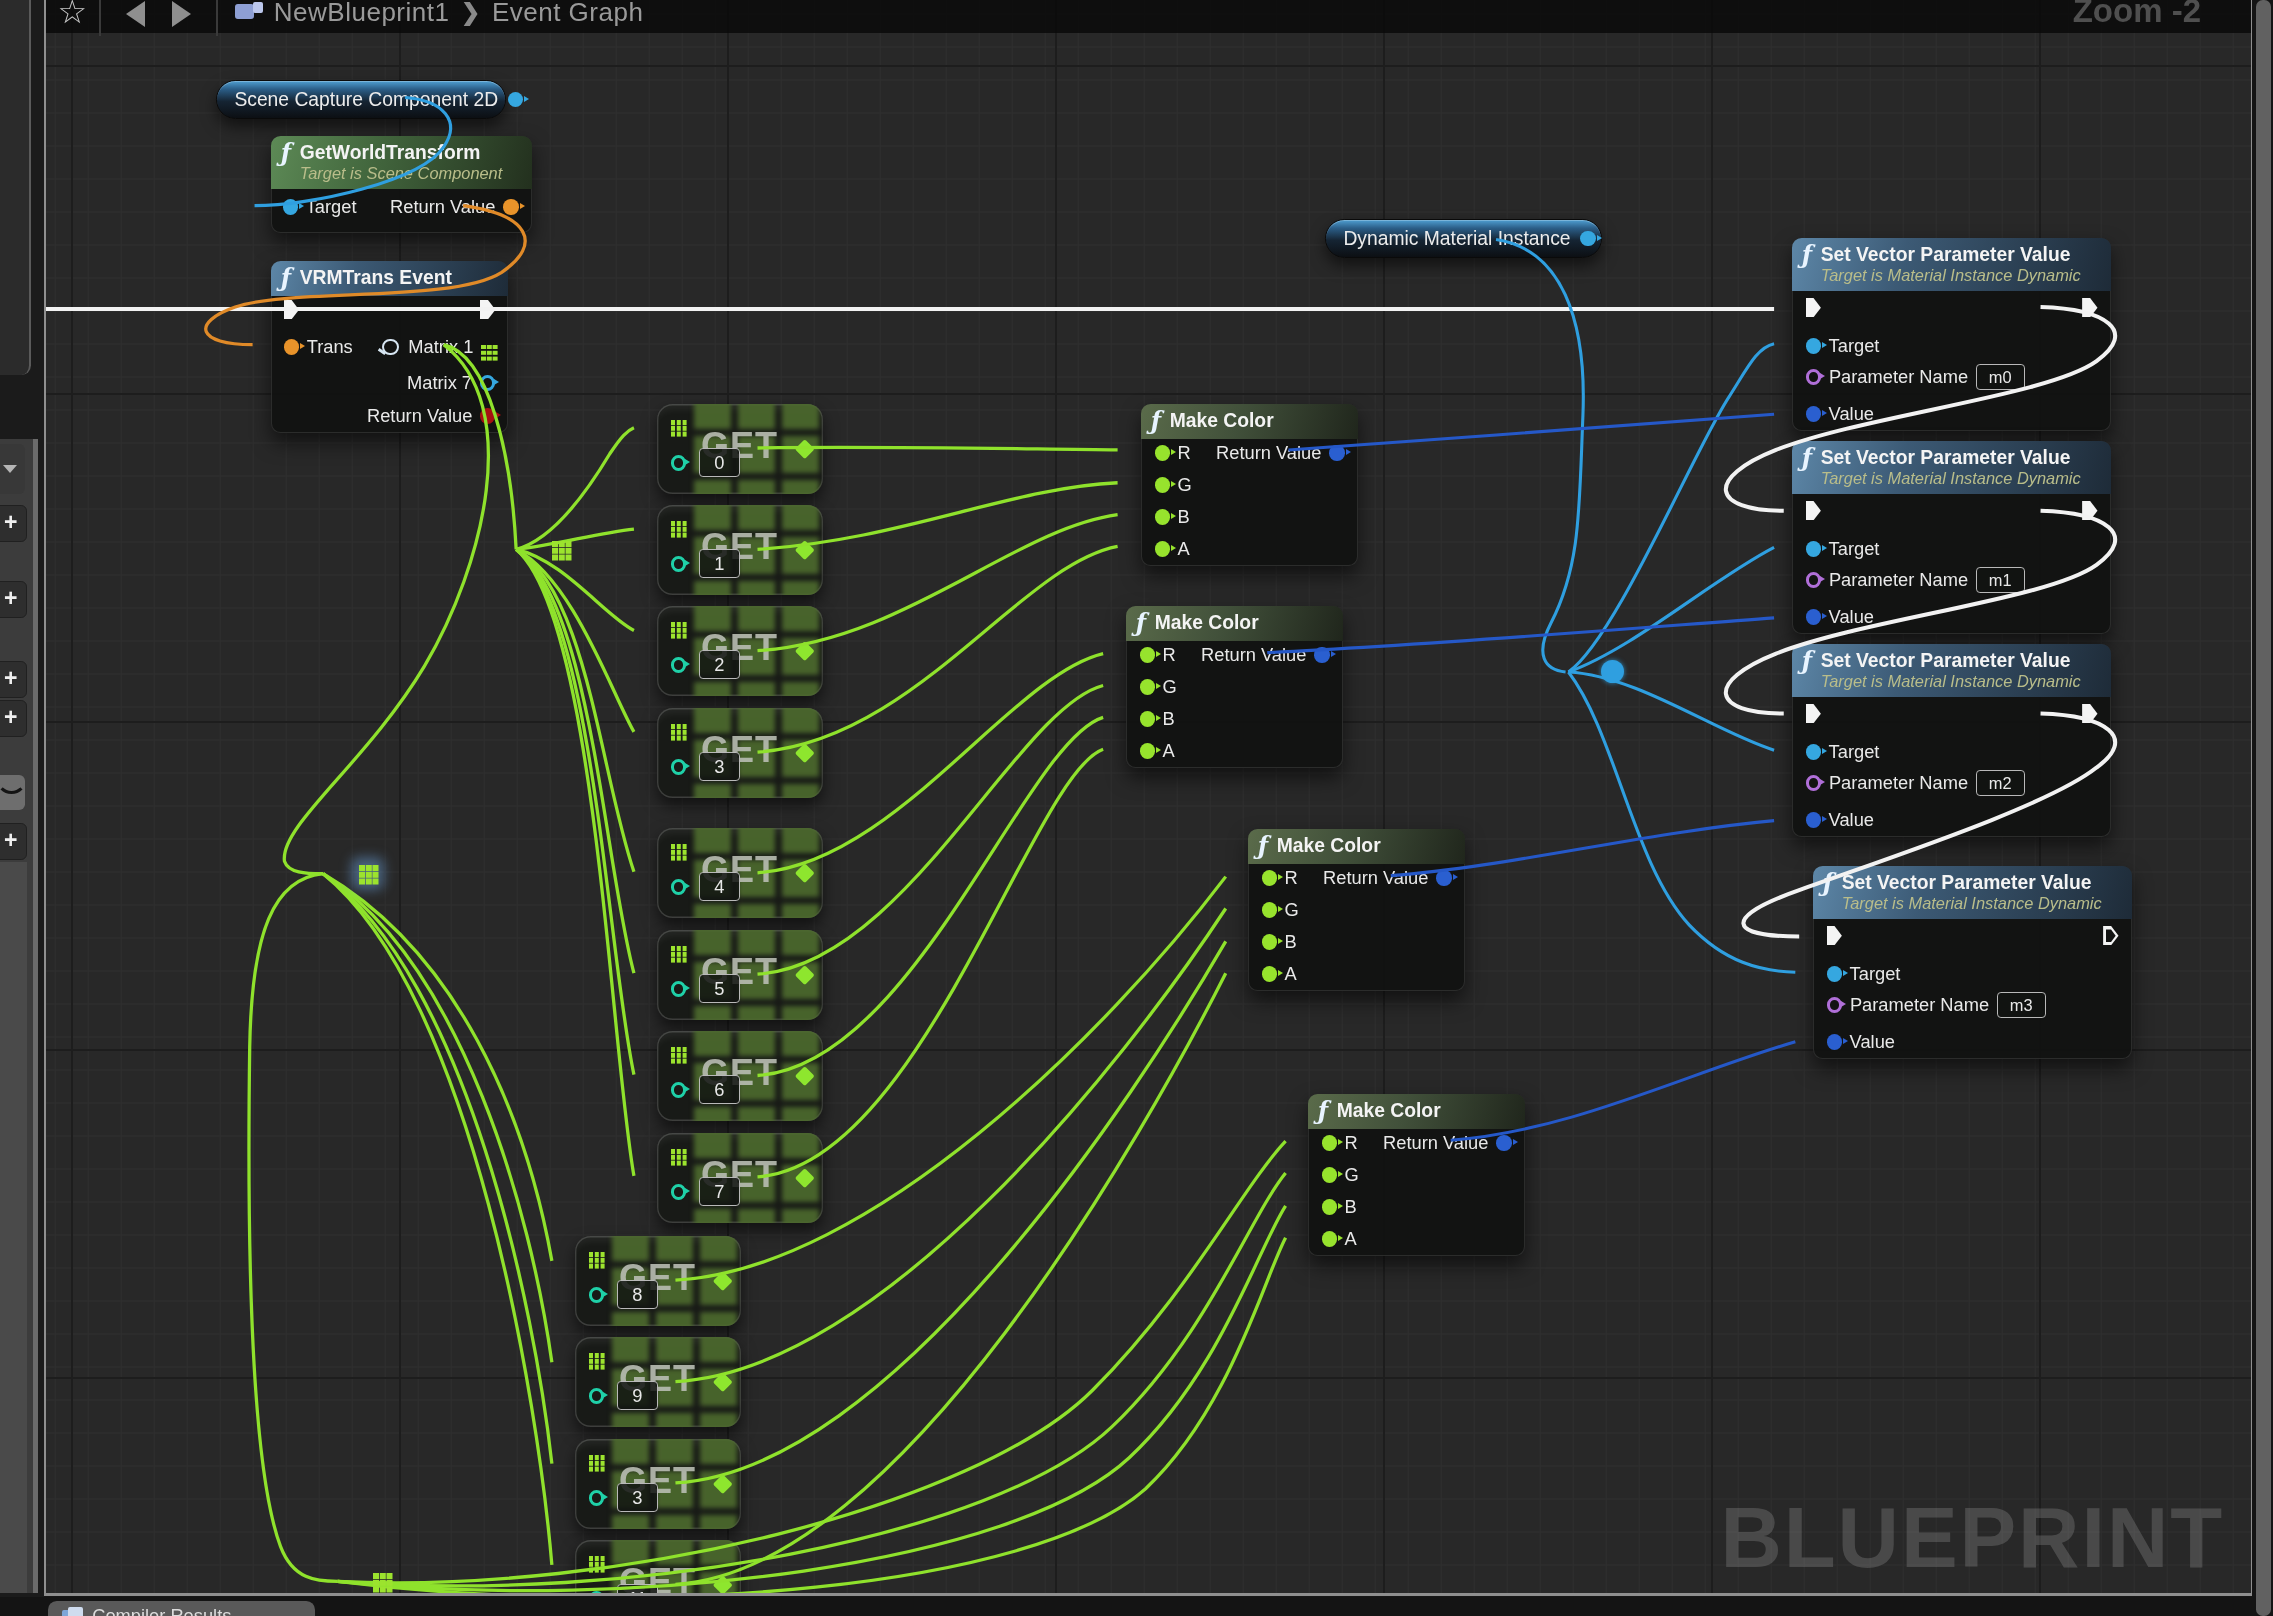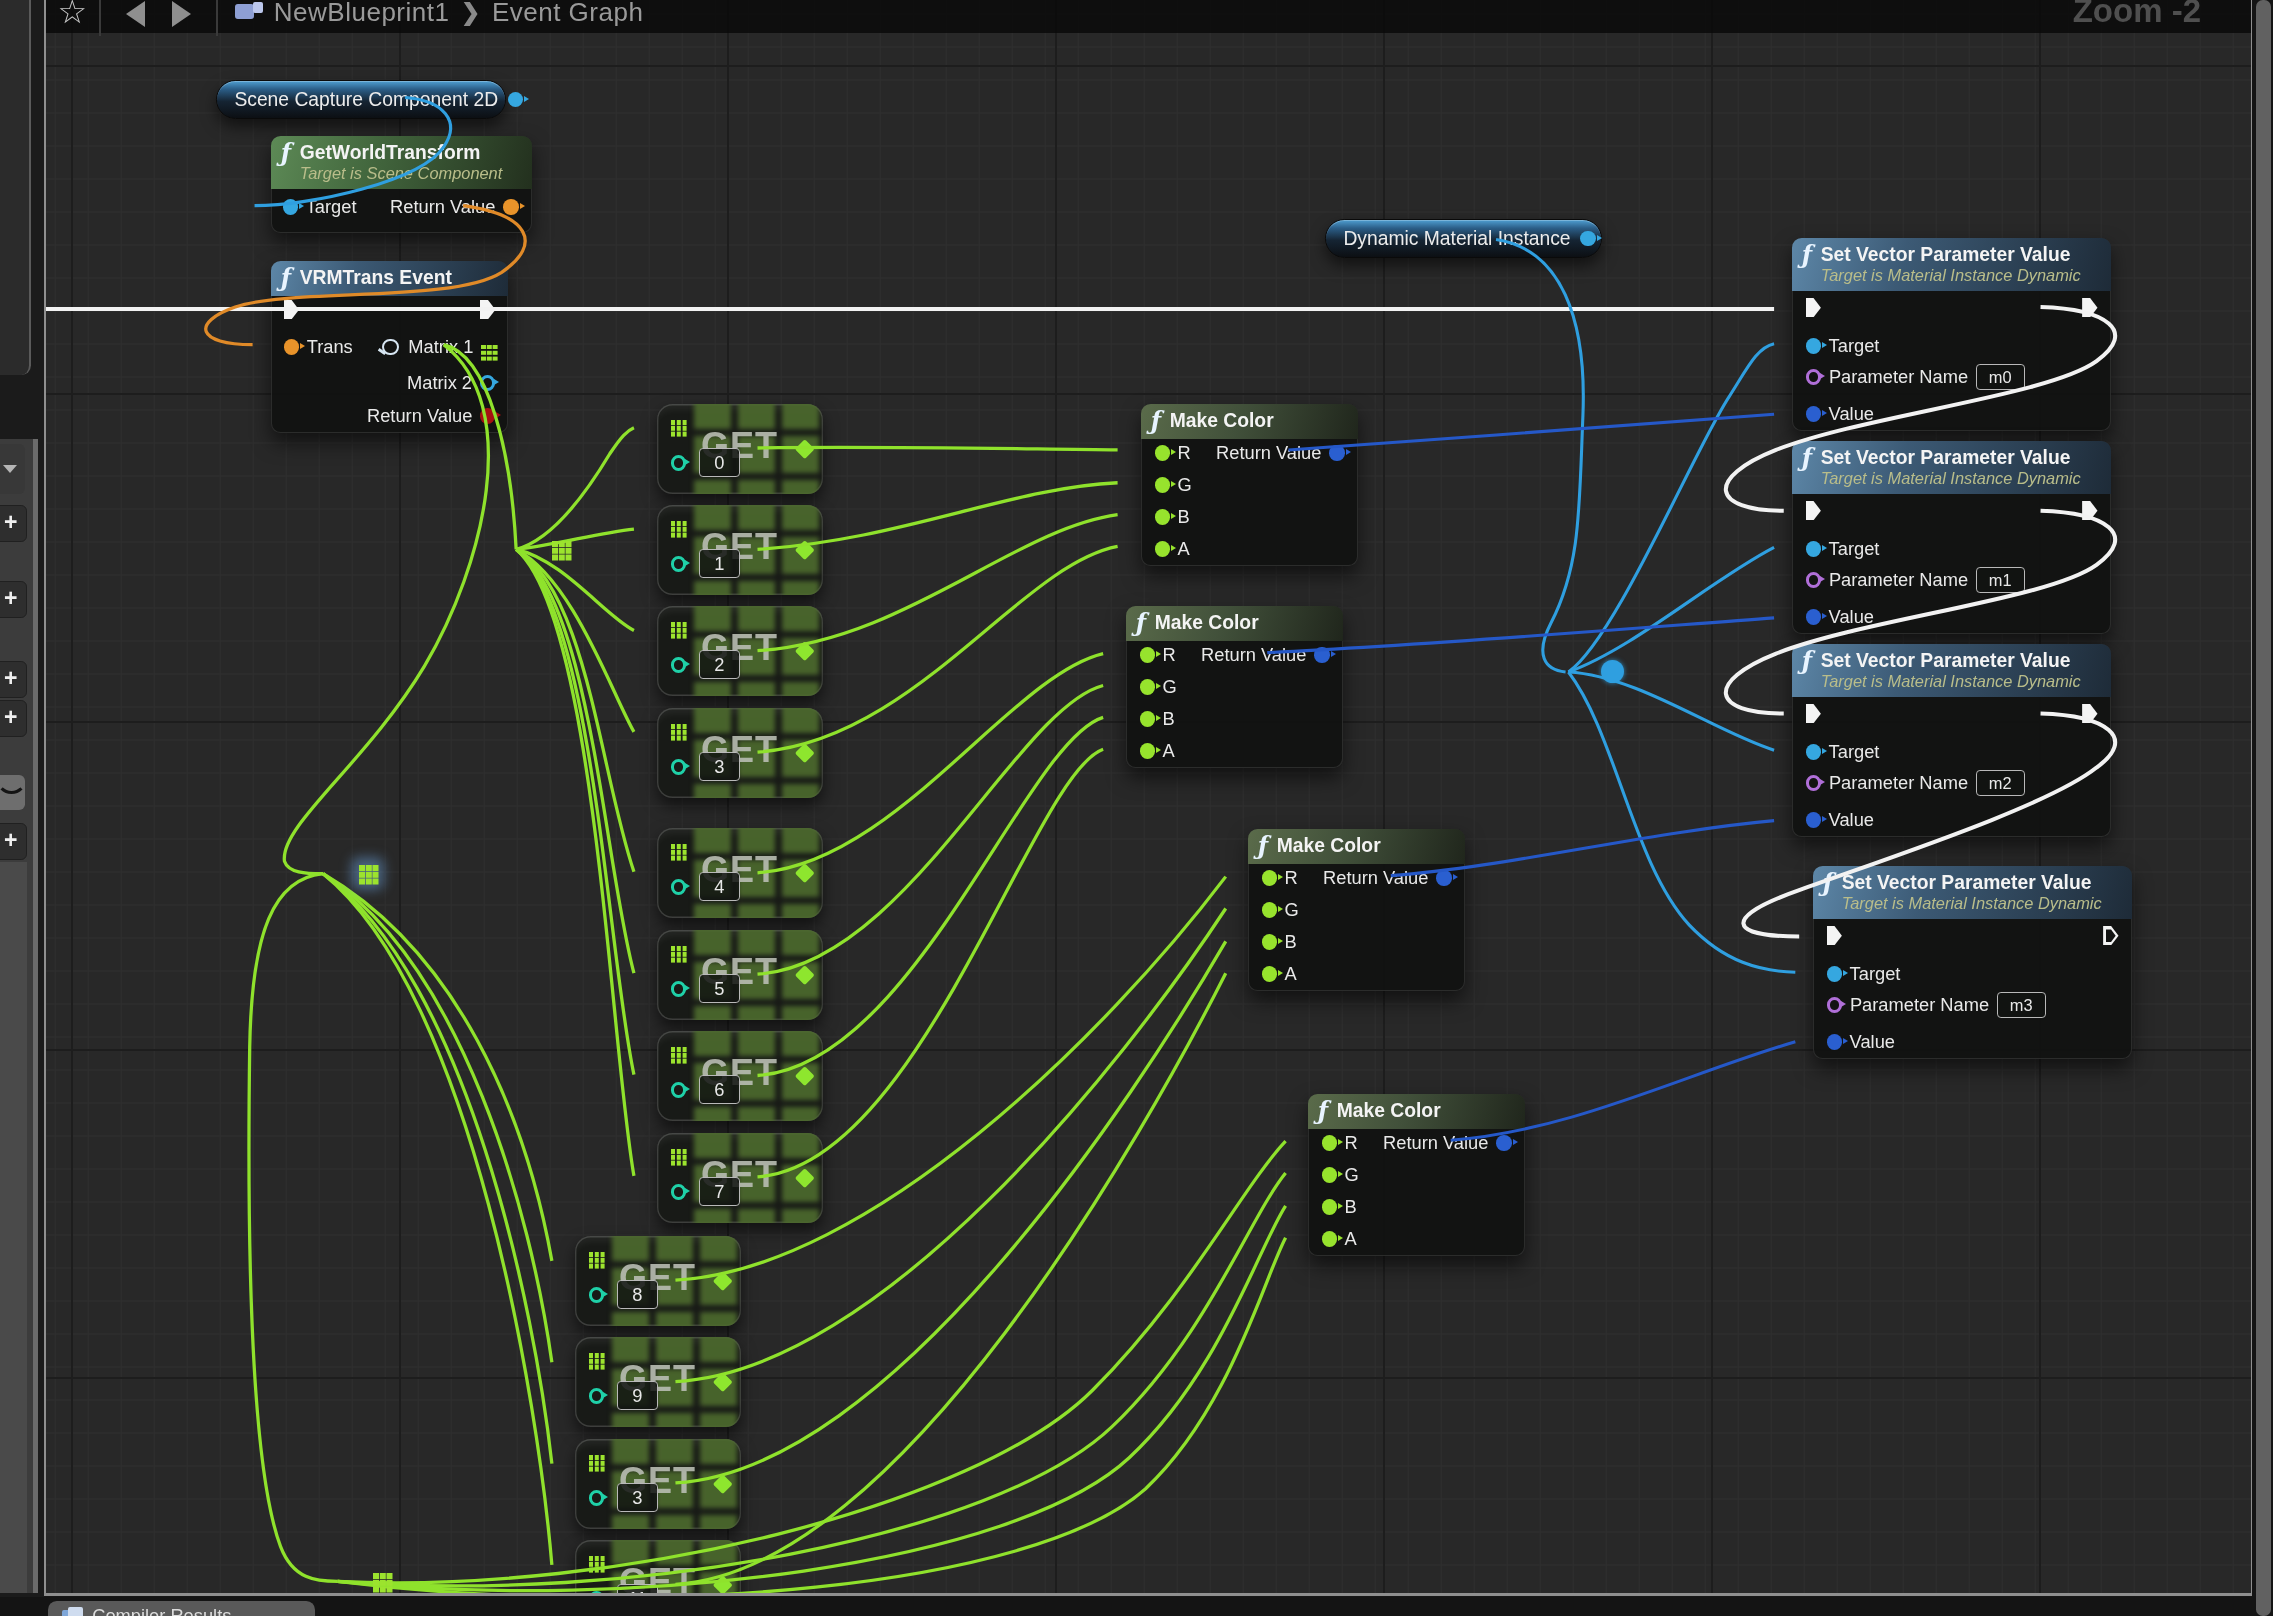--- a/index.html
+++ b/index.html
@@ -150,20 +150,21 @@
       <div class="sliver-arc" style="top:336px">
           <span class="arc"></span>
         </div>
       <div class="sliver-btn" style="top:384px">+</div>
       <div class="fill"></div>
     </div>
   </div>
 
   <div class="viewport">
 
+    <div class="watermark">BLUEPRINT</div>
 
     <svg class="wires" width="2205" height="1593" viewBox="46 0 2284 1650">
 
       <path class="w-exec" d="M46,320 L1836,320"></path>
       <path class="w-exec" d="M2112,318 C2180,320 2213,343 2170,374 C2120,410 1930,430 1838,466 C1765,495 1770,529 1846,529"></path>
       <path class="w-exec" d="M2112,529 C2180,531 2213,554 2170,585 C2120,621 1930,641 1838,677 C1765,706 1770,739 1846,739"></path>
       <path class="w-exec" d="M2112,739 C2180,741 2213,764 2170,795 C2120,835 1950,890 1862,922 C1782,950 1788,970 1862,970"></path>
 
       <path class="w-obj" d="M418,101 C458,104 476,126 458,152 C434,188 320,213 262,213"></path>
       <path class="w-obj" d="M1548,248 C1615,258 1642,330 1638,430 C1634,525 1636,585 1605,645 C1588,678 1598,694 1620,696"></path>
@@ -260,21 +261,21 @@
         <span class="pin p-org"></span>
         <span>Trans</span>
       </div>
       <div class="prow r" style="right:10.6px;top:75px">
         <span class="gridpin"></span>
         <span>Matrix 1</span>
         <span class="mag"></span>
       </div>
       <div class="prow r" style="right:12.6px;top:111px">
         <span class="pin hollow p-obj"></span>
-        <span>Matrix 2</span>
+        <span>Matrix 7</span>
       </div>
       <div class="prow r" style="right:12.6px;top:144px">
         <span class="pin p-red"></span>
         <span>Return Value</span>
       </div>
     </div>
 
     <div class="node" style="left:1095px;top:404px;width:217px;height:162px">
       <div class="nhead head-olive">
         <span class="fg">ƒ</span>

